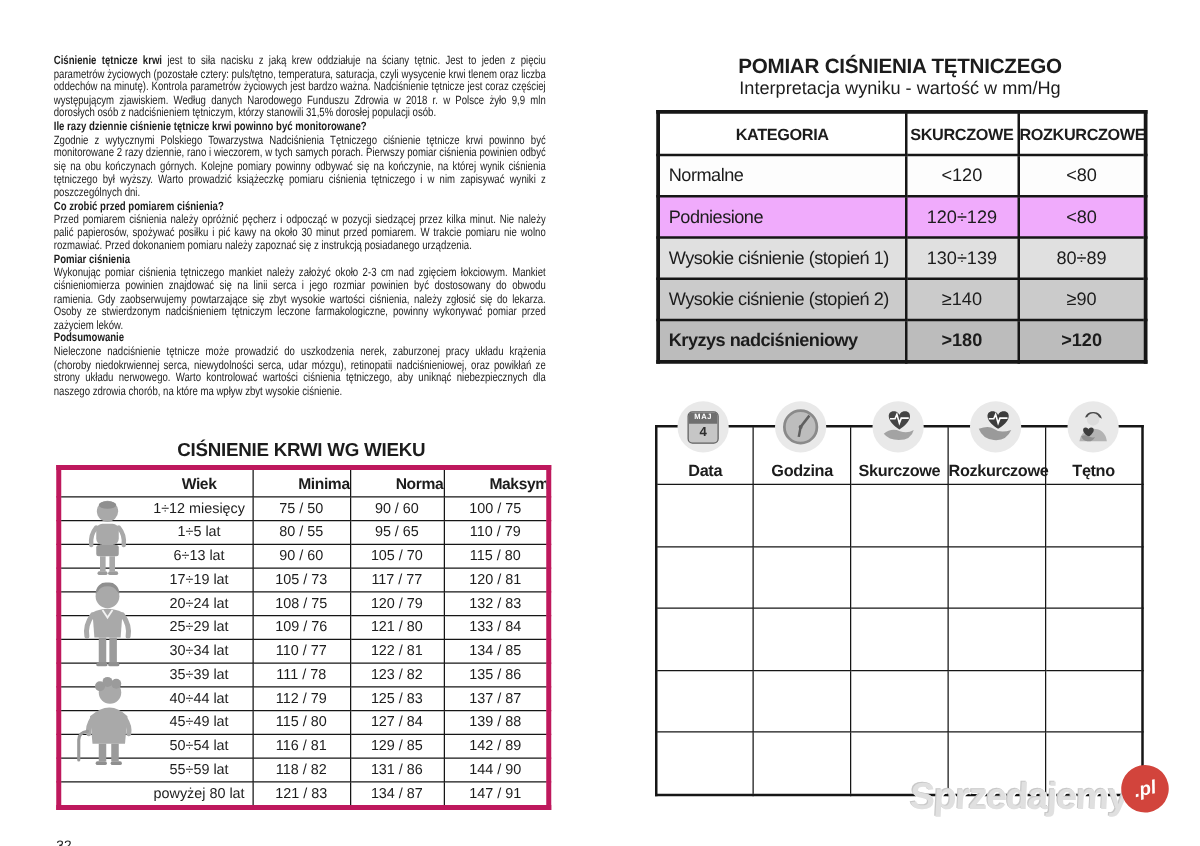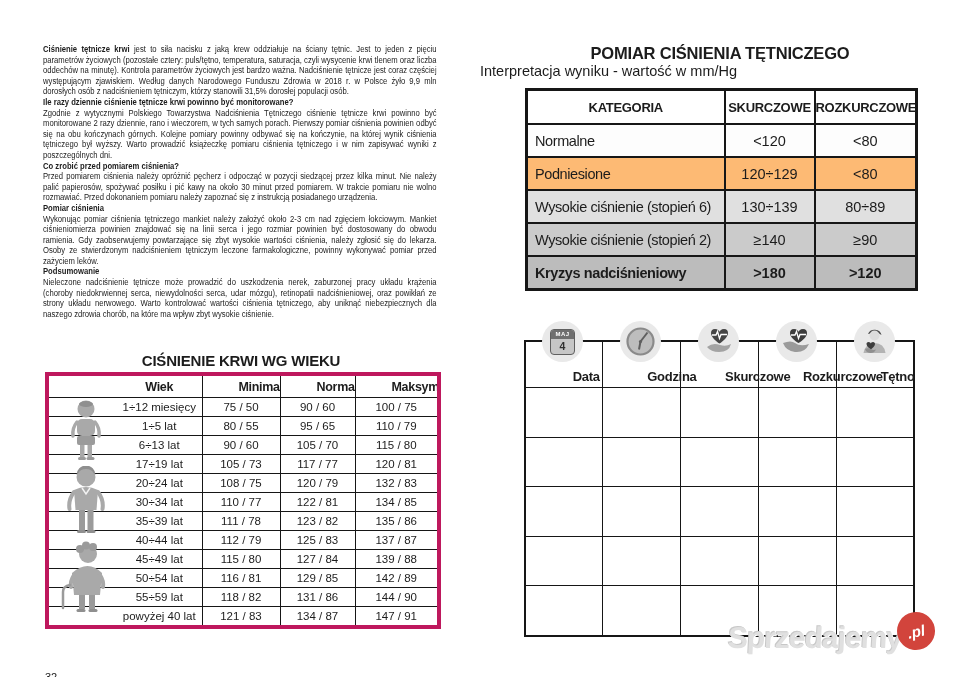--- a/index.html
+++ b/index.html
@@ -20,36 +20,36 @@
   .age-table th{font-size:12.5px;height:21px;letter-spacing:-0.3px;padding-left:36px;}
   .age-table td{font-size:11.5px;height:18px;}
   .age-table td.agec,.age-table th.agec{padding-left:68px;}
 
   .fig{pointer-events:none;}
 
   .page-num{left:45px;top:631px;font-size:11px;margin-top:40px;}
 
   
   .r-title{left:480px;top:44px;width:480px;text-align:center;font-weight:bold;font-size:16.5px;letter-spacing:-0.2px;}
-  .r-subtitle{left:480px;top:63px;width:480px;text-align:left;font-size:14.5px;}
+  .r-subtitle{left:480px;top:63px;width:480px;text-align:center;font-size:14.5px;}
 
   .interp{left:525px;top:88px;width:390px;border:3px solid #161616;}
   .interp th,.interp td{border:2px solid #161616;padding:0;}
   .interp th{font-size:13px;height:32px;letter-spacing:-0.3px;background:#fff;margin-left:40px;}
   .interp td{font-size:14.5px;height:31px;}
   .interp td.cat{text-align:left;padding-left:7px;letter-spacing:-0.4px;}
   .interp td.val{text-align:center;}
-  .ir0{background:#fdfdfd;} .ir1{background:#fdba74;padding-left:25px;} .ir2{background:#e0e0e0;}
+  .ir0{background:#fdfdfd;} .ir1{background:#f0abfc;padding-left:25px;} .ir2{background:#e0e0e0;}
   .ir3{background:#cbcbcb;} .ir4{background:#bcbcbc;font-weight:bold;}
 
   
   .log{left:524px;top:340px;width:391px;border:2.5px solid #161616;}
   .log th,.log td{border:1.5px solid #161616;padding:0;}
   .log th{height:45px;vertical-align:bottom;font-size:13px;letter-spacing:-0.3px;}
-  .log th div{padding-bottom:3px;padding-left:44px;}
+  .log th div{padding-bottom:3px;}
   .log td{height:48.6px;}
 
   .icn{position:absolute;top:321px;width:41px;height:41px;border-radius:50%;background:#e9e9e9;
        display:flex;align-items:center;justify-content:center;}
   .cal{width:23px;height:24px;border-radius:4px;overflow:hidden;border:1.5px solid #5f5f5f;background:#c6c6c6;}
   .cal-top{height:9px;background:#6f6f6f;color:#fff;font-size:6px;font-weight:bold;text-align:center;line-height:9px;letter-spacing:0.5px;}
   .cal-day{color:#2e2e2e;font-size:10.5px;font-weight:bold;text-align:center;line-height:14px;}
 
   
   .wm-text{left:728px;top:621px;font-size:30px;font-weight:bold;color:#e0e0e0;
@@ -113,20 +113,26 @@
         <td>117 / 77</td>
         <td>120 / 81</td>
       </tr>
   <tr>
         <td class="agec">20÷24 lat</td>
         <td>108 / 75</td>
         <td>120 / 79</td>
         <td>132 / 83</td>
       </tr>
   <tr>
+        <td class="agec">25÷29 lat</td>
+        <td>109 / 76</td>
+        <td>121 / 80</td>
+        <td>133 / 84</td>
+      </tr>
+  <tr>
         <td class="agec">30÷34 lat</td>
         <td>110 / 77</td>
         <td>122 / 81</td>
         <td>134 / 85</td>
       </tr>
   <tr>
         <td class="agec">35÷39 lat</td>
         <td>111 / 78</td>
         <td>123 / 82</td>
         <td>135 / 86</td>
@@ -149,21 +155,21 @@
         <td>129 / 85</td>
         <td>142 / 89</td>
       </tr>
   <tr>
         <td class="agec">55÷59 lat</td>
         <td>118 / 82</td>
         <td>131 / 86</td>
         <td>144 / 90</td>
       </tr>
   <tr>
-        <td class="agec">powyżej 40 lat</td>
+        <td class="agec">powyżej 80 lat</td>
         <td>121 / 83</td>
         <td>134 / 87</td>
         <td>147 / 91</td>
       </tr>
 </tbody>
   </table>
 
 <svg class="abs fig" style="left:62px;top:399px" width="48" height="63" viewBox="0 0 48 63">
   <circle cx="24" cy="10" r="8.5" fill="#a9a9a9"></circle>
   <ellipse cx="24" cy="5" rx="7" ry="3" fill="#8f8f8f"></ellipse>
@@ -226,21 +232,21 @@
         <td class="cat">Normalne</td>
         <td class="val">&lt;120</td>
         <td class="val">&lt;80</td>
       </tr>
   <tr class="ir1">
         <td class="cat">Podniesione</td>
         <td class="val">120÷129</td>
         <td class="val">&lt;80</td>
       </tr>
   <tr class="ir2">
-        <td class="cat">Wysokie ciśnienie (stopień 6)</td>
+        <td class="cat">Wysokie ciśnienie (stopień 1)</td>
         <td class="val">130÷139</td>
         <td class="val">80÷89</td>
       </tr>
   <tr class="ir3">
         <td class="cat">Wysokie ciśnienie (stopień 2)</td>
         <td class="val">≥140</td>
         <td class="val">≥90</td>
       </tr>
   <tr class="ir4">
         <td class="cat">Kryzys nadciśnieniowy</td>

